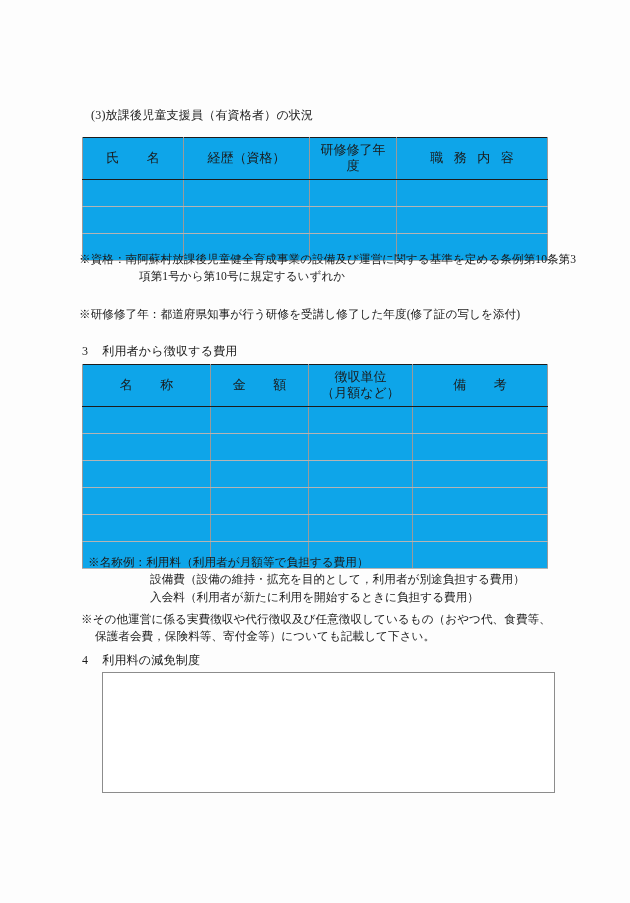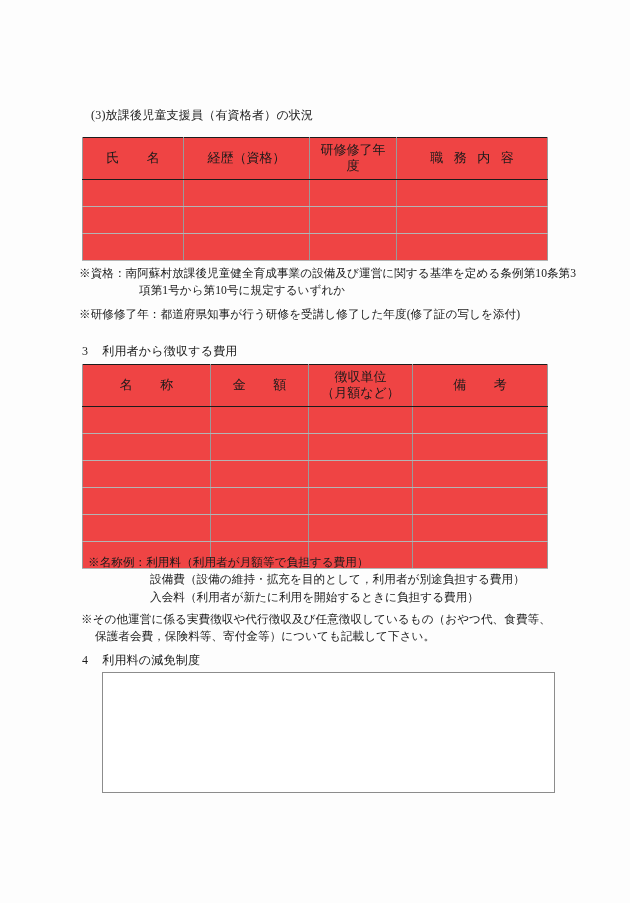--- a/index.html
+++ b/index.html
@@ -36,21 +36,21 @@
   .heading .num-gap {
     display: inline-block;
     width: 14px;
   }
 
   
   .form-table {
     position: absolute;
     border-collapse: collapse;
     table-layout: fixed;
-    background: #ef4444;
+    background: #0ea5e9;
     border: 1.6px solid #1c1c1c;
   }
   .form-table td {
     border-left: 1px solid #9a9a9a;
     border-right: 1px solid #9a9a9a;
     border-top: 1px solid #b4b4b4;
     border-bottom: 1px solid #b4b4b4;
     padding: 0;
     font-size: 13px;
     text-align: center;
@@ -138,21 +138,21 @@
       </tr>
       <tr class="body-row">
         <td></td>
         <td></td>
         <td></td>
         <td></td>
       </tr>
     </tbody>
   </table>
 
-  <div class="note" style="left:79px; top:265px;">
+  <div class="note" style="left:79px; top:251px;">
     <span>※資格：南阿蘇村放課後児童健全育成事業の設備及び運営に関する基準を定める条例第10条第3</span>
     <span class="cont" style="padding-left:60px;">項第1号から第10号に規定するいずれか</span>
   </div>
 
   <div class="note" style="left:79px; top:306px;">
     <span>※研修修了年：都道府県知事が行う研修を受講し修了した年度(修了証の写しを添付)</span>
   </div>
 
   <div class="heading" style="left:82px; top:343px;">
     <span class="num">3</span><span class="num-gap"></span><span>利用者から徴収する費用</span>

